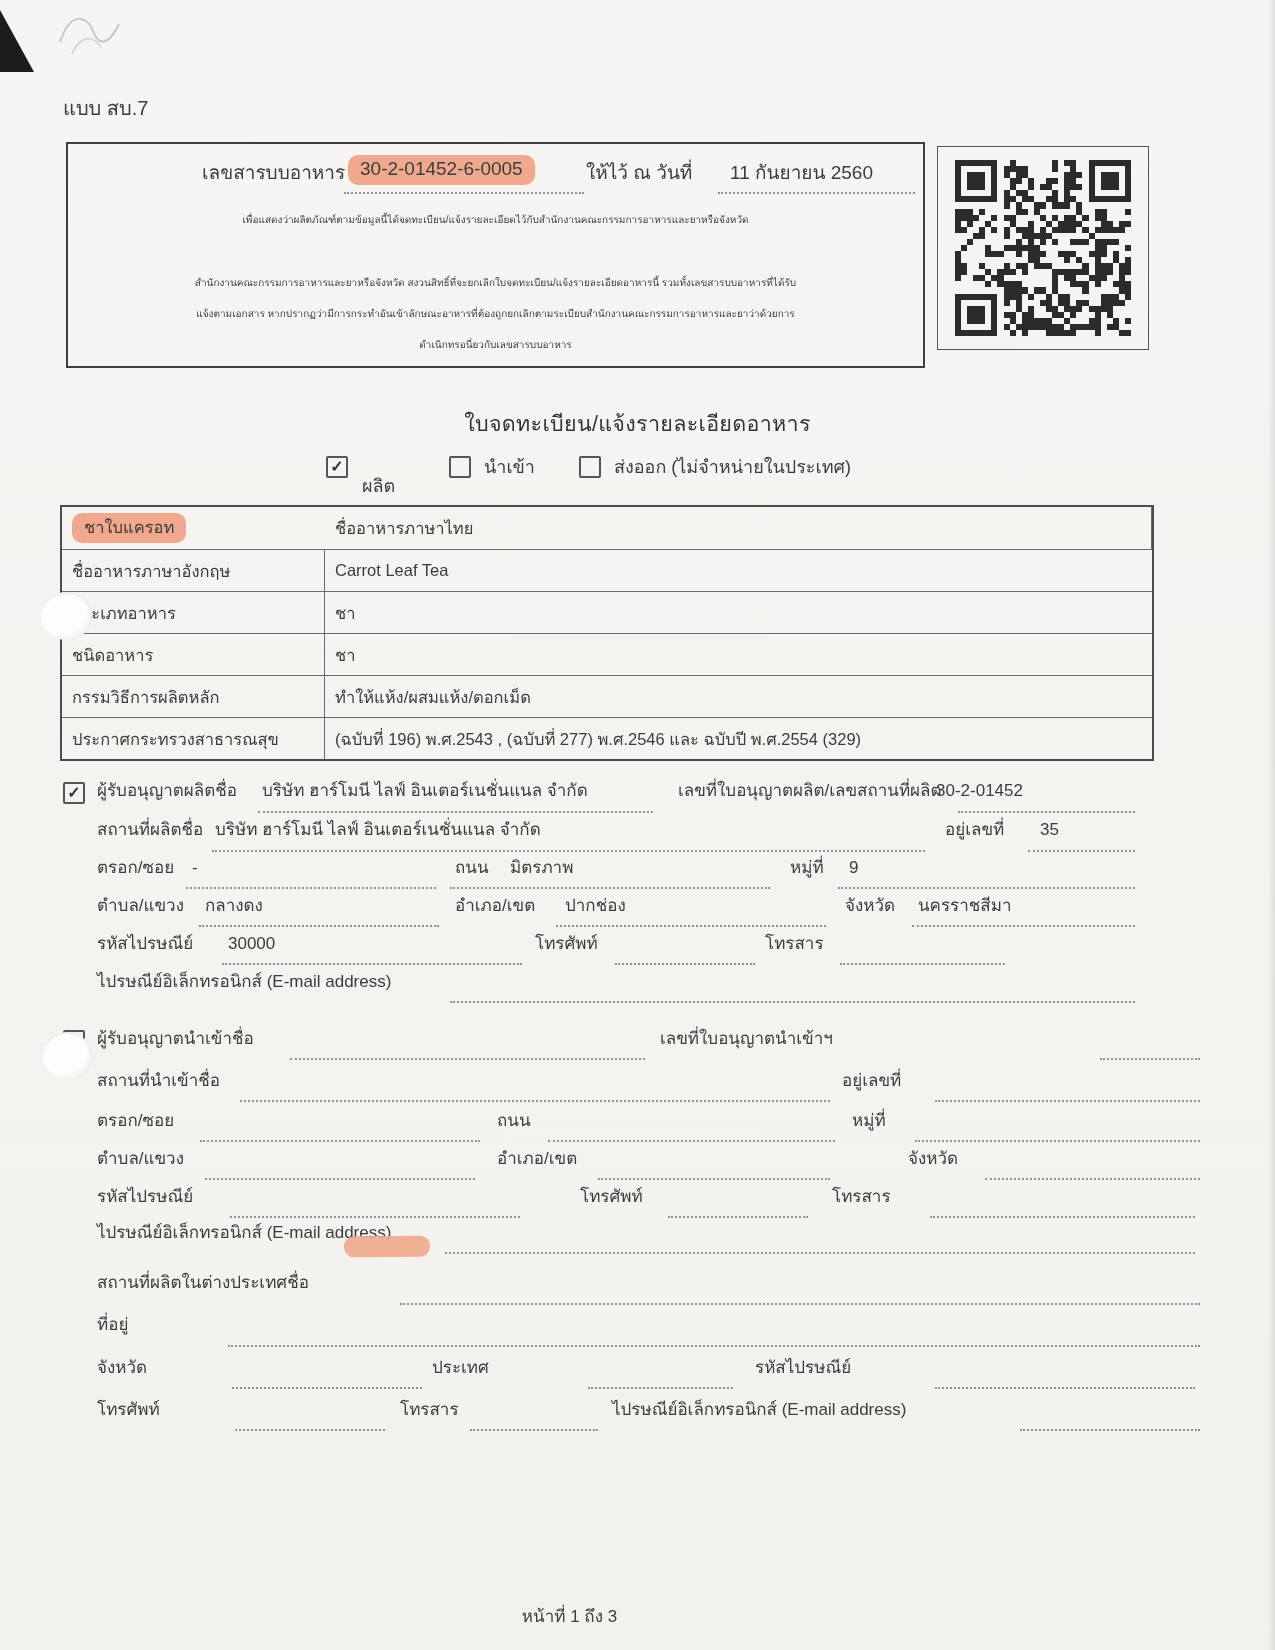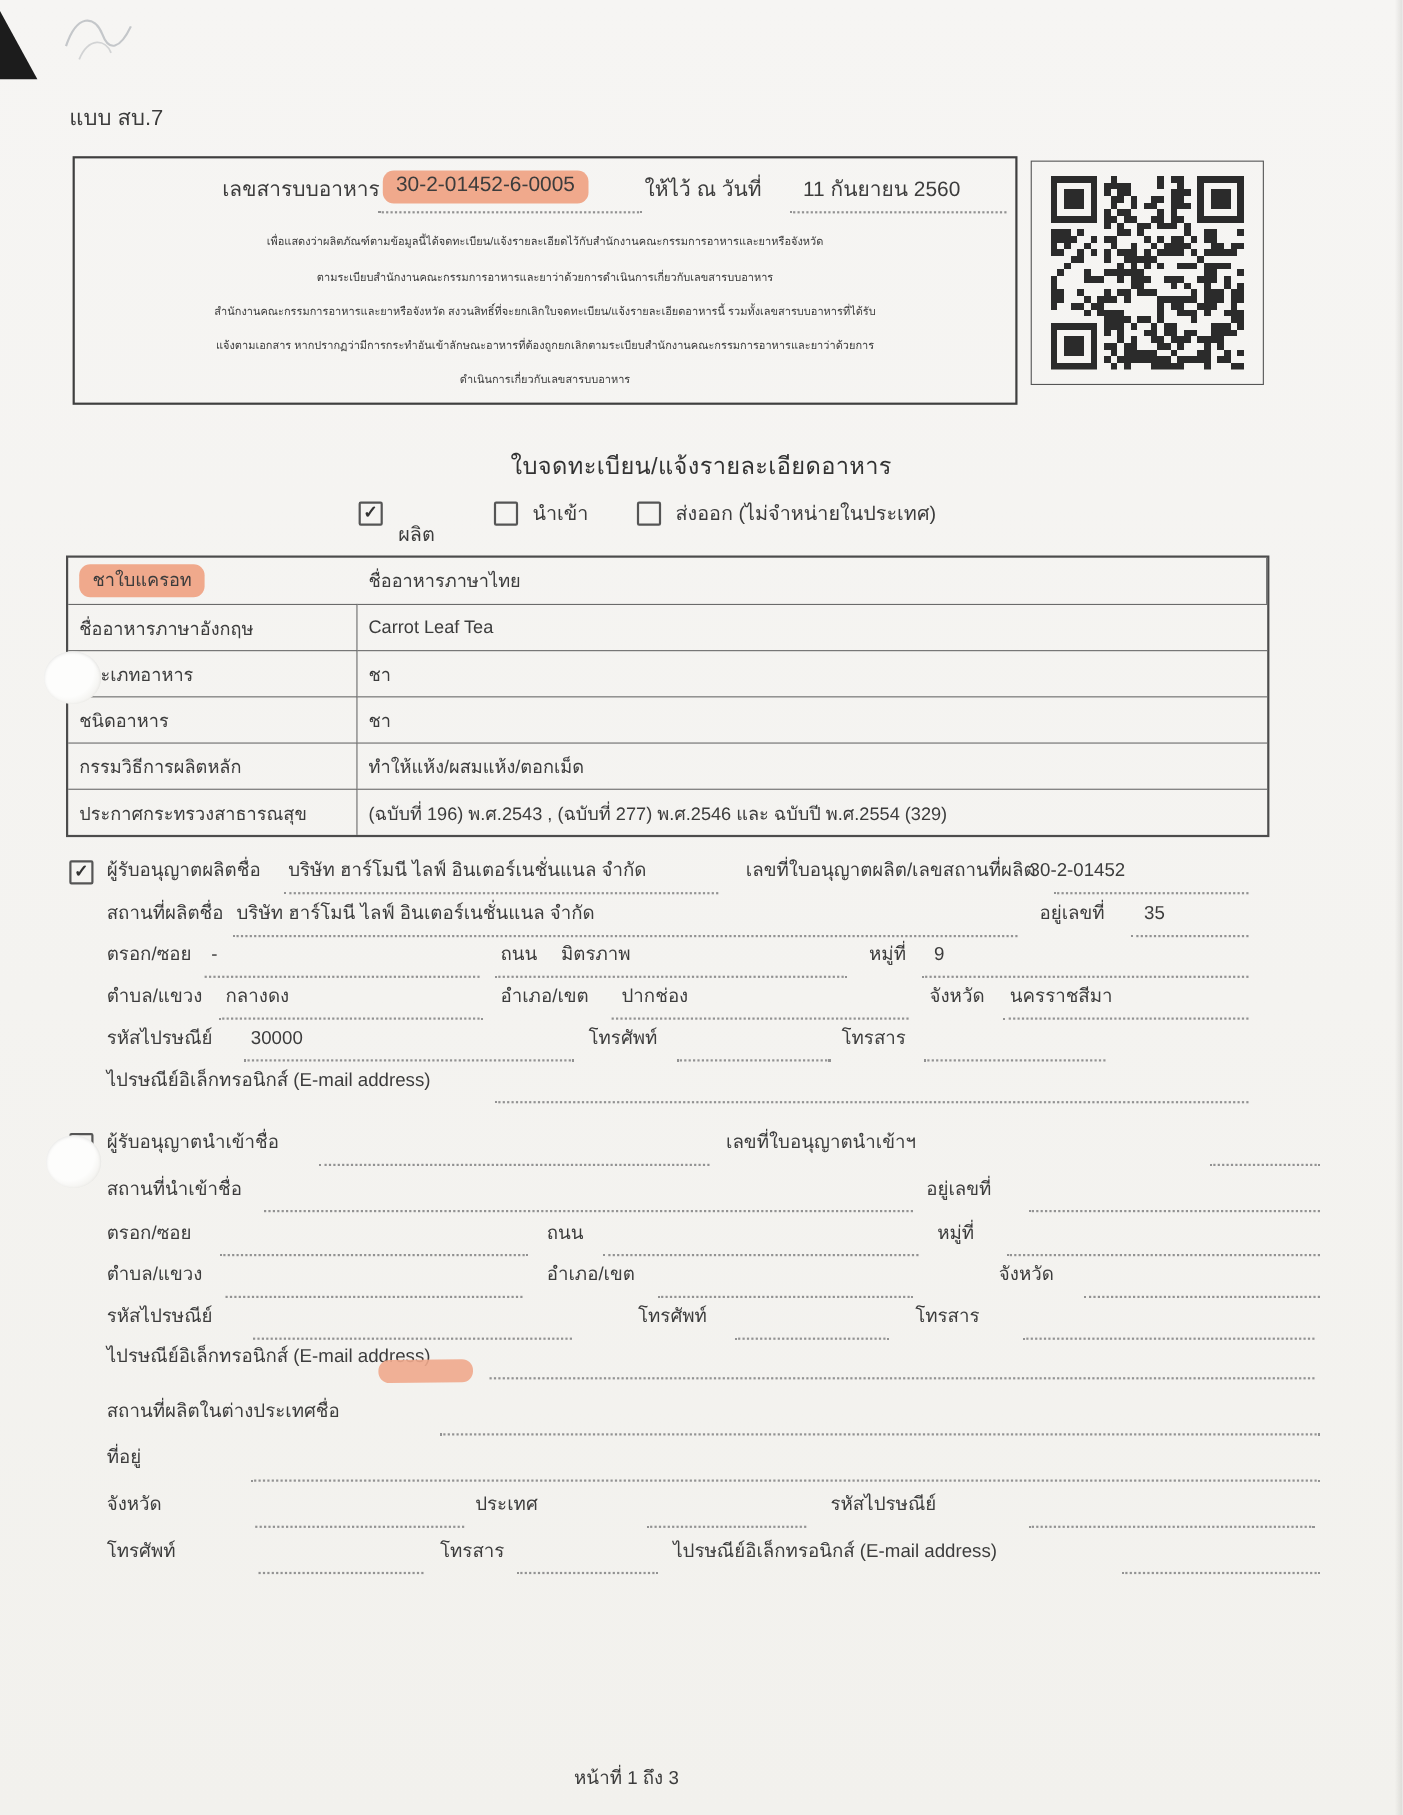--- a/index.html
+++ b/index.html
@@ -49,24 +49,23 @@
   <div class="abs t" style="left:63px;top:95px;font-size:20px">แบบ สบ.7</div>
 
   <div id="hdrbox" class="abs" style="left:66px;top:142px;width:855px;height:222px">
     <span class="abs t big" style="left:134px;top:16px">เลขสารบบอาหาร</span>
     <span class="abs t big hl" style="left:280px;top:11px">30-2-01452-6-0005</span>
     <div class="abs dot" style="left:276px;top:47px;width:240px"></div>
     <span class="abs t big" style="left:518px;top:16px">ให้ไว้ ณ วันที่</span>
     <span class="abs t big" style="left:662px;top:16px">11 กันยายน 2560</span>
     <div class="abs dot" style="left:650px;top:47px;width:197px"></div>
     <div class="hline" style="top:68px">เพื่อแสดงว่าผลิตภัณฑ์ตามข้อมูลนี้ได้จดทะเบียน/แจ้งรายละเอียดไว้กับสำนักงานคณะกรรมการอาหารและยาหรือจังหวัด</div>
-    <div class="hline" style="top:100px">ตามระเบียบสำนักงานคณะกรรมการอาหารและยาว่าด้วยการดำเนินการเกี่ยวกับเลขสารบบอาหาร</div>
     <div class="hline" style="top:131px">สำนักงานคณะกรรมการอาหารและยาหรือจังหวัด สงวนสิทธิ์ที่จะยกเลิกใบจดทะเบียน/แจ้งรายละเอียดอาหารนี้ รวมทั้งเลขสารบบอาหารที่ได้รับ</div>
     <div class="hline" style="top:162px">แจ้งตามเอกสาร หากปรากฏว่ามีการกระทำอันเข้าลักษณะอาหารที่ต้องถูกยกเลิกตามระเบียบสำนักงานคณะกรรมการอาหารและยาว่าด้วยการ</div>
-    <div class="hline" style="top:193px">ดำเนินการเกี่ยวกับเลขสารบบอาหาร</div>
+    <div class="hline" style="top:193px">ดำเนิกทรอนี่ยวกับเลขสารบบอาหาร</div>
   </div>
 
   <div id="qrbox" class="abs" style="left:937px;top:146px;width:210px;height:202px">
     <svg id="qr" viewBox="0 0 29 29" style="position:absolute;left:17px;top:13px;width:176px;height:176px">
         <rect x="9" y="0" width="1" height="1"></rect>
         <rect x="16" y="0" width="1" height="1"></rect>
         <rect x="18" y="0" width="1" height="1"></rect>
         <rect x="19" y="0" width="1" height="1"></rect>
         <rect x="8" y="1" width="1" height="1"></rect>
         <rect x="9" y="1" width="1" height="1"></rect>

